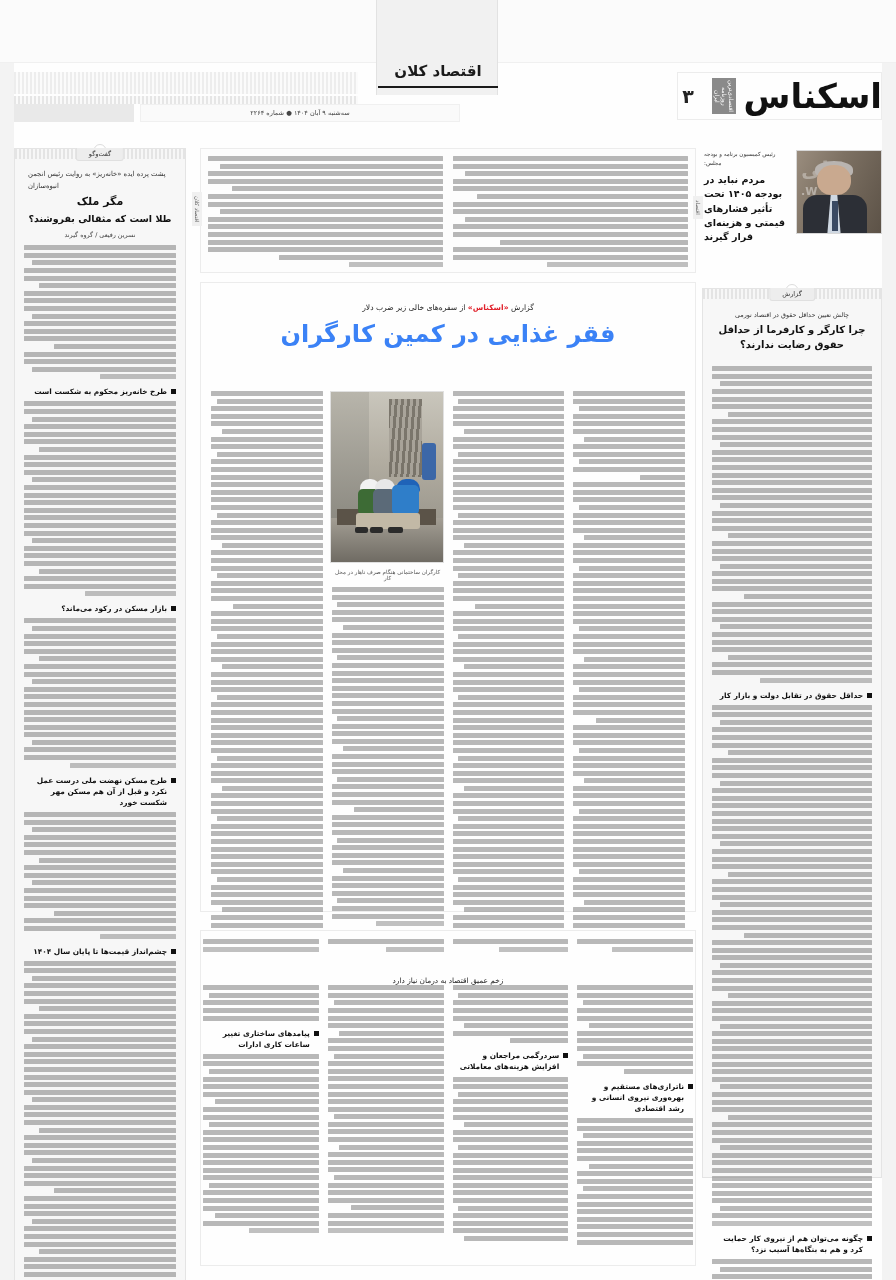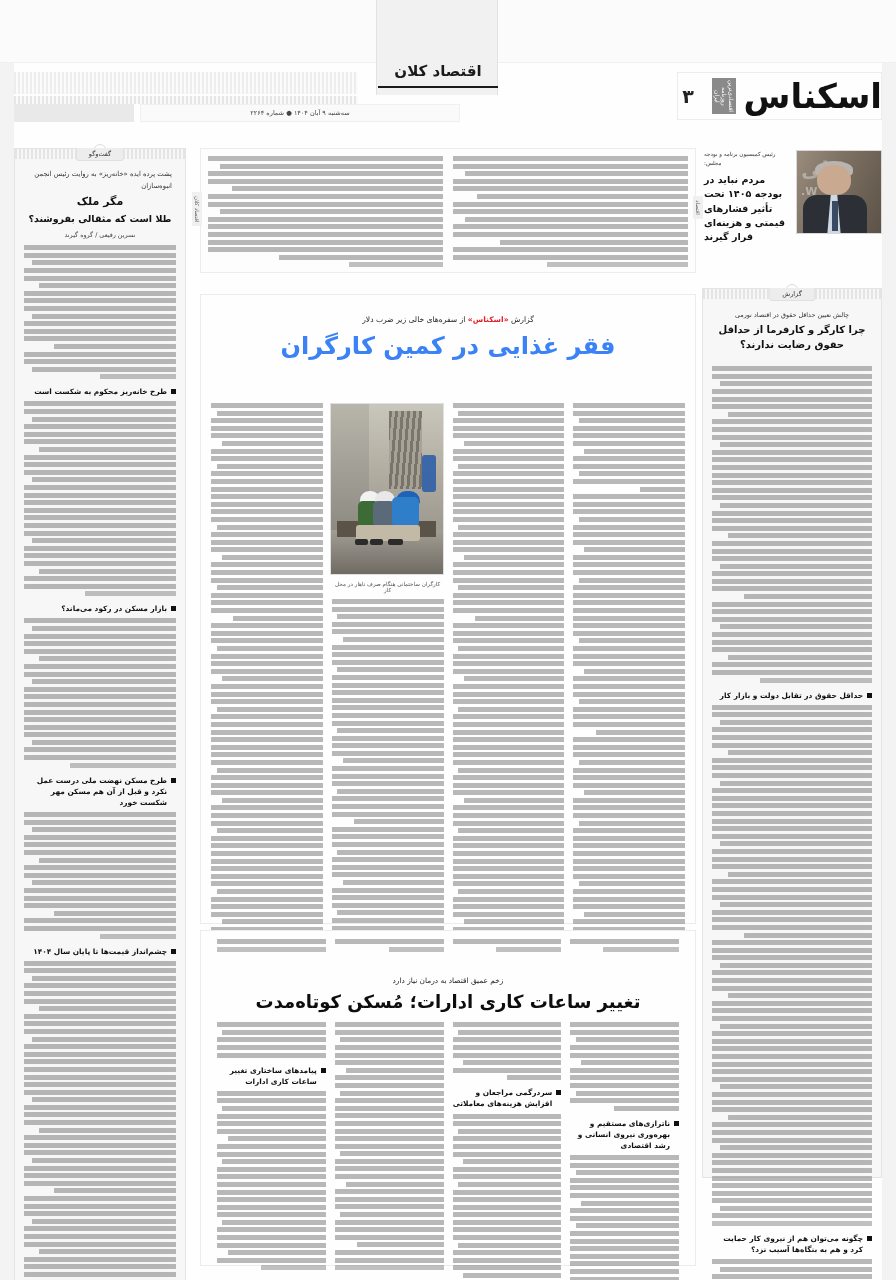--- a/index.html
+++ b/index.html
@@ -132,21 +132,21 @@
   .sidebox-topnotch{
     position:absolute;top:-5px;left:50%;transform:translateX(-50%);
     width:11px;height:11px;border-radius:50%;
     background:#fff;border:1px solid #dcdcdc;
   }
   .sidebox-hatch{
     position:absolute;top:0;left:0;right:0;height:10px;
     background:repeating-linear-gradient(90deg,#e4e4e4 0 2px,#f7f7f7 2px 4px);
   }
   .kicker{
-    font-size:6.8px;color:#333;text-align:right;line-height:1.7;
+    font-size:6.8px;color:#333;text-align:left;line-height:1.7;
     margin:4px 4px 3px;
   }
   .box-head{
     font-size:11px;font-weight:bold;text-align:center;color:#111;
     line-height:1.35;margin:2px 0 2px;
   }
   .box-head2{
     font-size:9.5px;font-weight:bold;text-align:center;color:#111;
     line-height:1.4;margin:0 0 6px;
   }
@@ -218,21 +218,21 @@
     font-size:5.6px;color:#333;text-align:left;line-height:1.6;
     margin-bottom:5px;
   }
   .tr-head{
     font-size:9.6px;font-weight:bold;color:#111;text-align:left;
     line-height:1.5;
   }
 
   
   .feature{
-    position:absolute;right:200px;left:200px;top:294px;height:630px;
+    position:absolute;right:200px;left:200px;top:282px;height:630px;
     border:1px solid #ececec;background:#fefefe;box-sizing:border-box;
   }
   .feat-kick{
     margin-top:20px;text-align:center;font-size:7.6px;color:#222;
   }
   .feat-kick .brand{color:#e0202a;font-weight:bold;}
   .feat-head{
     text-align:center;font-size:24px;font-weight:bold;color:#3b82f6;
     margin:8px 0 12px;letter-spacing:-.3px;
   }
@@ -279,21 +279,21 @@
   }
   .rb-head{
     font-size:10px;font-weight:bold;text-align:center;color:#111;
     line-height:1.45;margin:0 0 14px;
   }
 
   
   .bottomart{
     position:absolute;right:200px;left:200px;top:930px;bottom:14px;
     border:1px solid #ececec;background:#fefefe;box-sizing:border-box;
-    padding:8px 16px;
+    padding:8px 2px;
   }
   .ba-kick{
     text-align:center;font-size:7.4px;color:#222;margin-top:22px;
   }
   .ba-head{
     text-align:center;font-size:18px;font-weight:bold;color:#0d0d0d;
     margin:6px 0 10px;
   }
   .ba-cols{display:flex;gap:9px;direction:rtl;}
   .ba-col{flex:1 1 0;}
@@ -1028,21 +1028,20 @@
         <div class="ln s100"></div>
           <div class="ln s50 last"></div>
       </div>
       <div class="body-lines" style="flex:1">
         <div class="ln s100"></div>
           <div class="ln s45 last"></div>
       </div>
     </div>
 
     <div class="ba-kick">زخم عمیق اقتصاد به درمان نیاز دارد</div>
-    <div class="ba-head">تغییر ساعات کاری ادارات؛ مُسکن کوتاه‌مدت</div>
 
     <div class="ba-cols">
       <div class="ba-col">
         <div class="body-lines">
           <div class="ln s100"></div>
             <div class="ln s100"></div>
             <div class="ln s95"></div>
           <div class="ln s100"></div>
             <div class="ln s100"></div>
             <div class="ln s90"></div>

